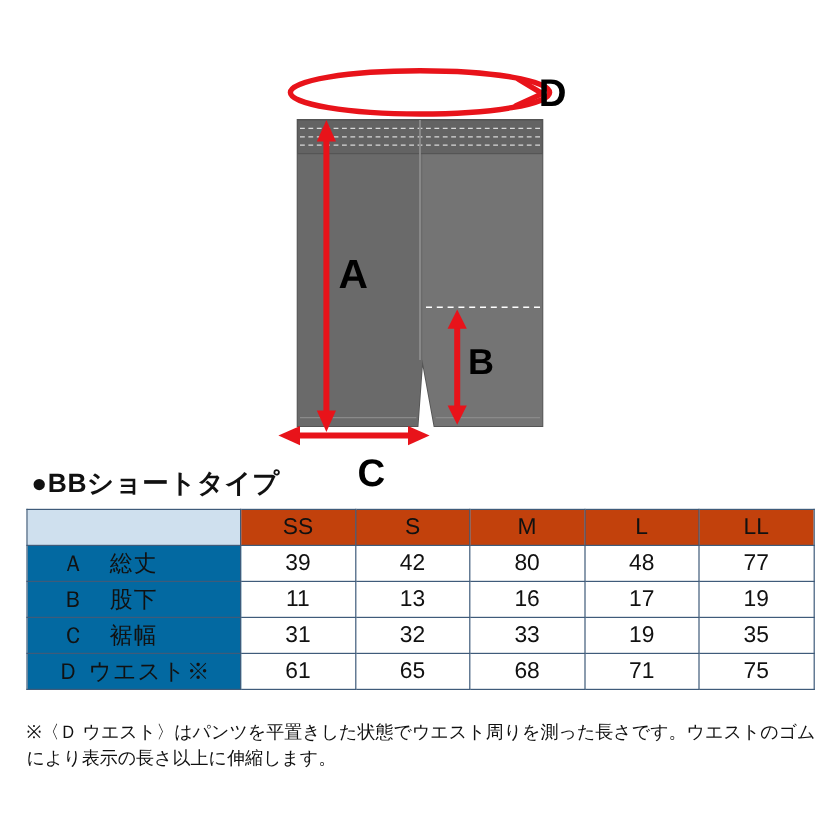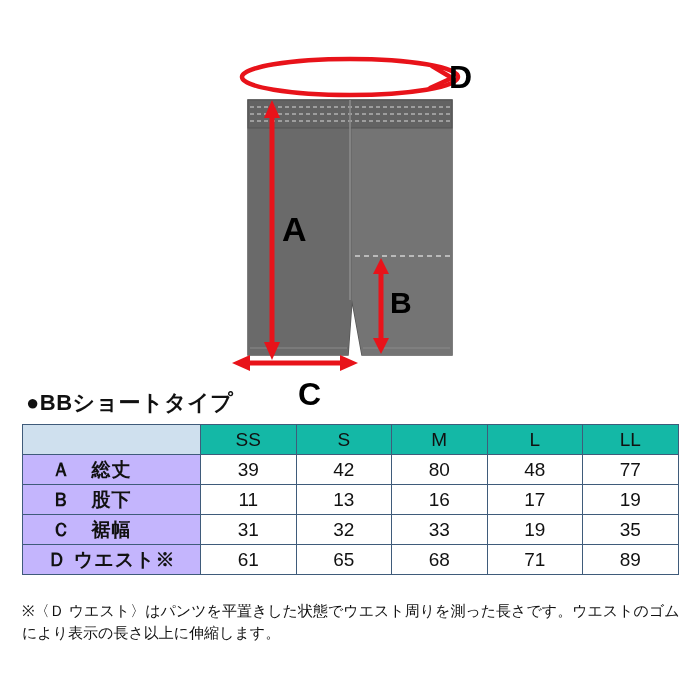--- a/index.html
+++ b/index.html
@@ -81,30 +81,30 @@
   #size-table th, #size-table td {
     border: 1px solid #3f5b7a;
     height: 29px;
     text-align: center;
     font-size: 19px;
     font-weight: normal;
     color: #111;
     padding: 0;
   }
   #size-table thead th {
-    background: #14b8a6;
+    background: #c2410c;
     font-size: 19px;
   }
   #size-table thead th.corner {
     background: #cfe0ee;
   }
   #size-table tbody th {
-    background: #c4b5fd;
+    background: #0369a1;
     text-align: center;
-    font-weight: bold;
+    font-weight: normal;
     letter-spacing: 1px;
   }
   .col-label { width: 178px; }
   .col-size  { width: 95.5px; }
   .row-label-inner {
     display: inline-block;
     text-align: left;
     min-width: 120px;
   }
 
@@ -233,18 +233,18 @@
       <td>35</td>
     </tr>
     <tr>
       <th>
         <span class="row-label-inner">Ｄ ウエスト※</span>
       </th>
       <td>61</td>
       <td>65</td>
       <td>68</td>
       <td>71</td>
-      <td>89</td>
+      <td>75</td>
     </tr>
   </tbody>
 </table>
 
 <div id="footnote">※〈Ｄ ウエスト〉はパンツを平置きした状態でウエスト周りを測った長さです。ウエストのゴムにより表示の長さ以上に伸縮します。</div>
 
 </body></html>

